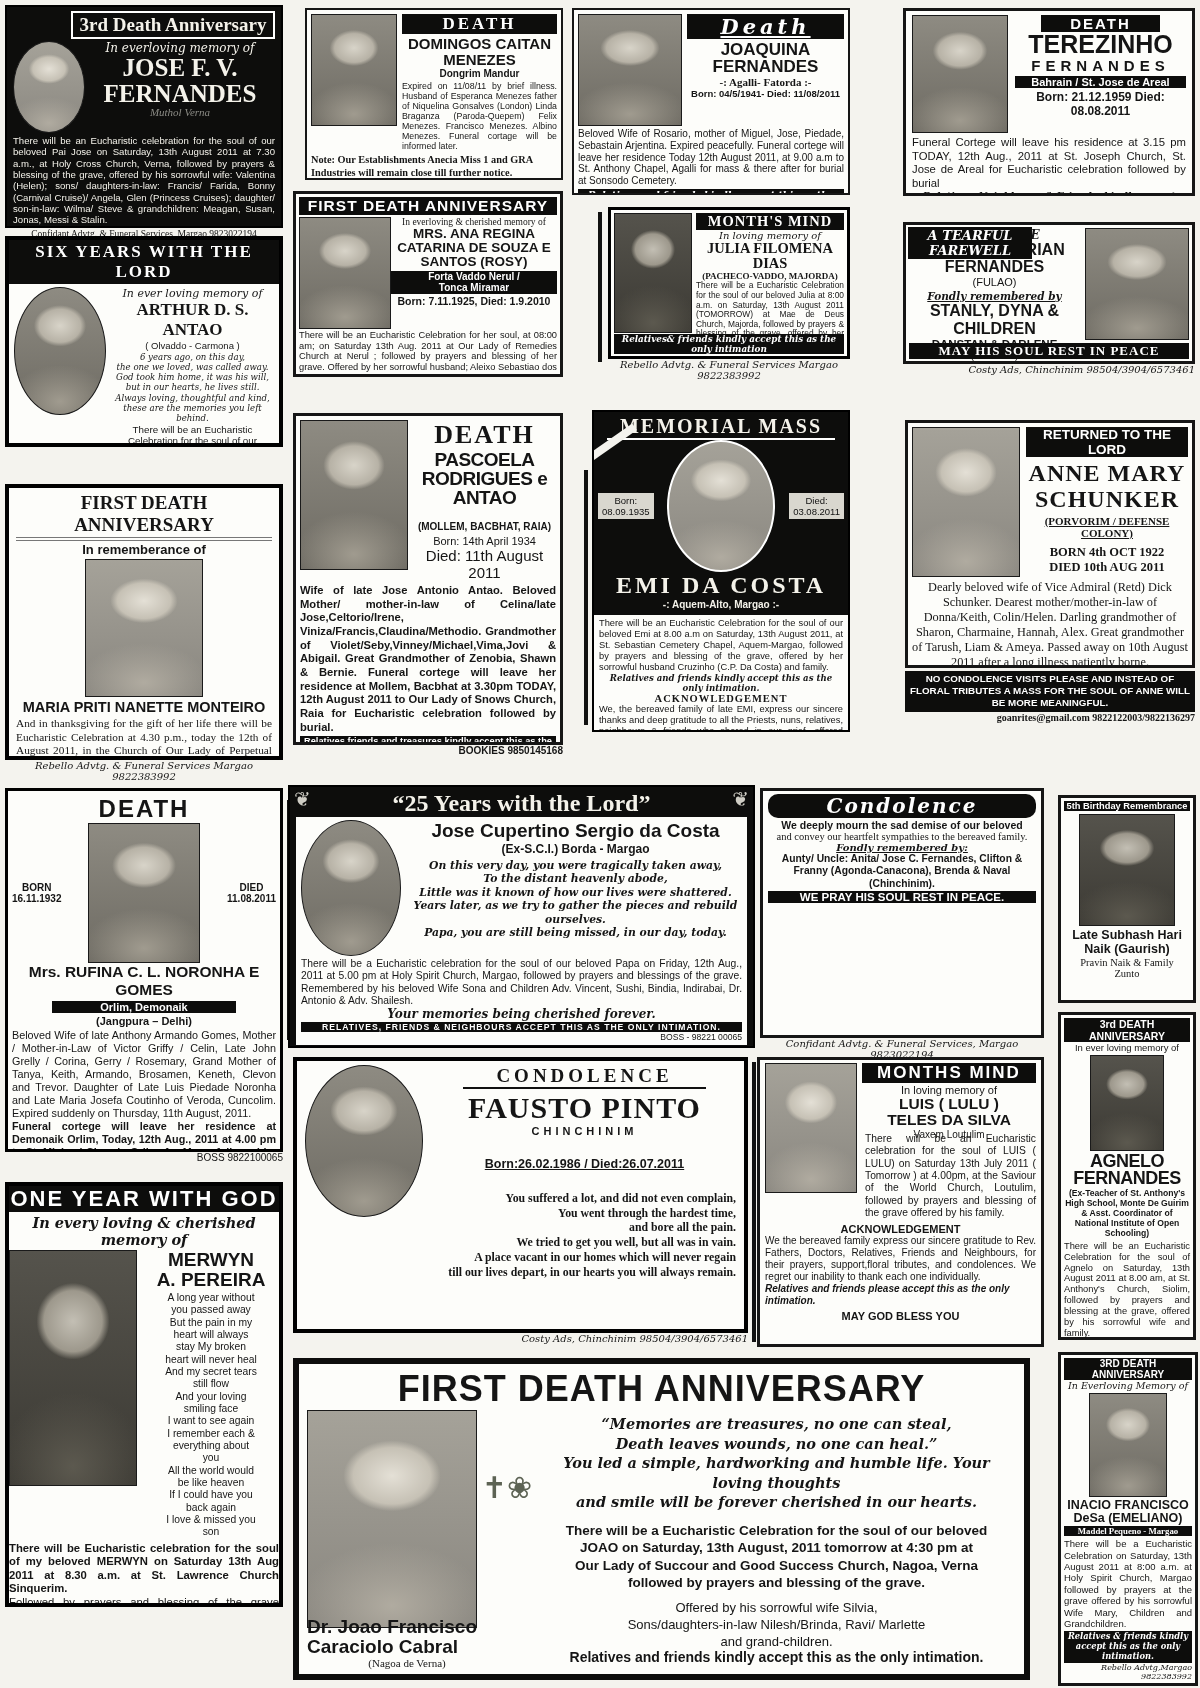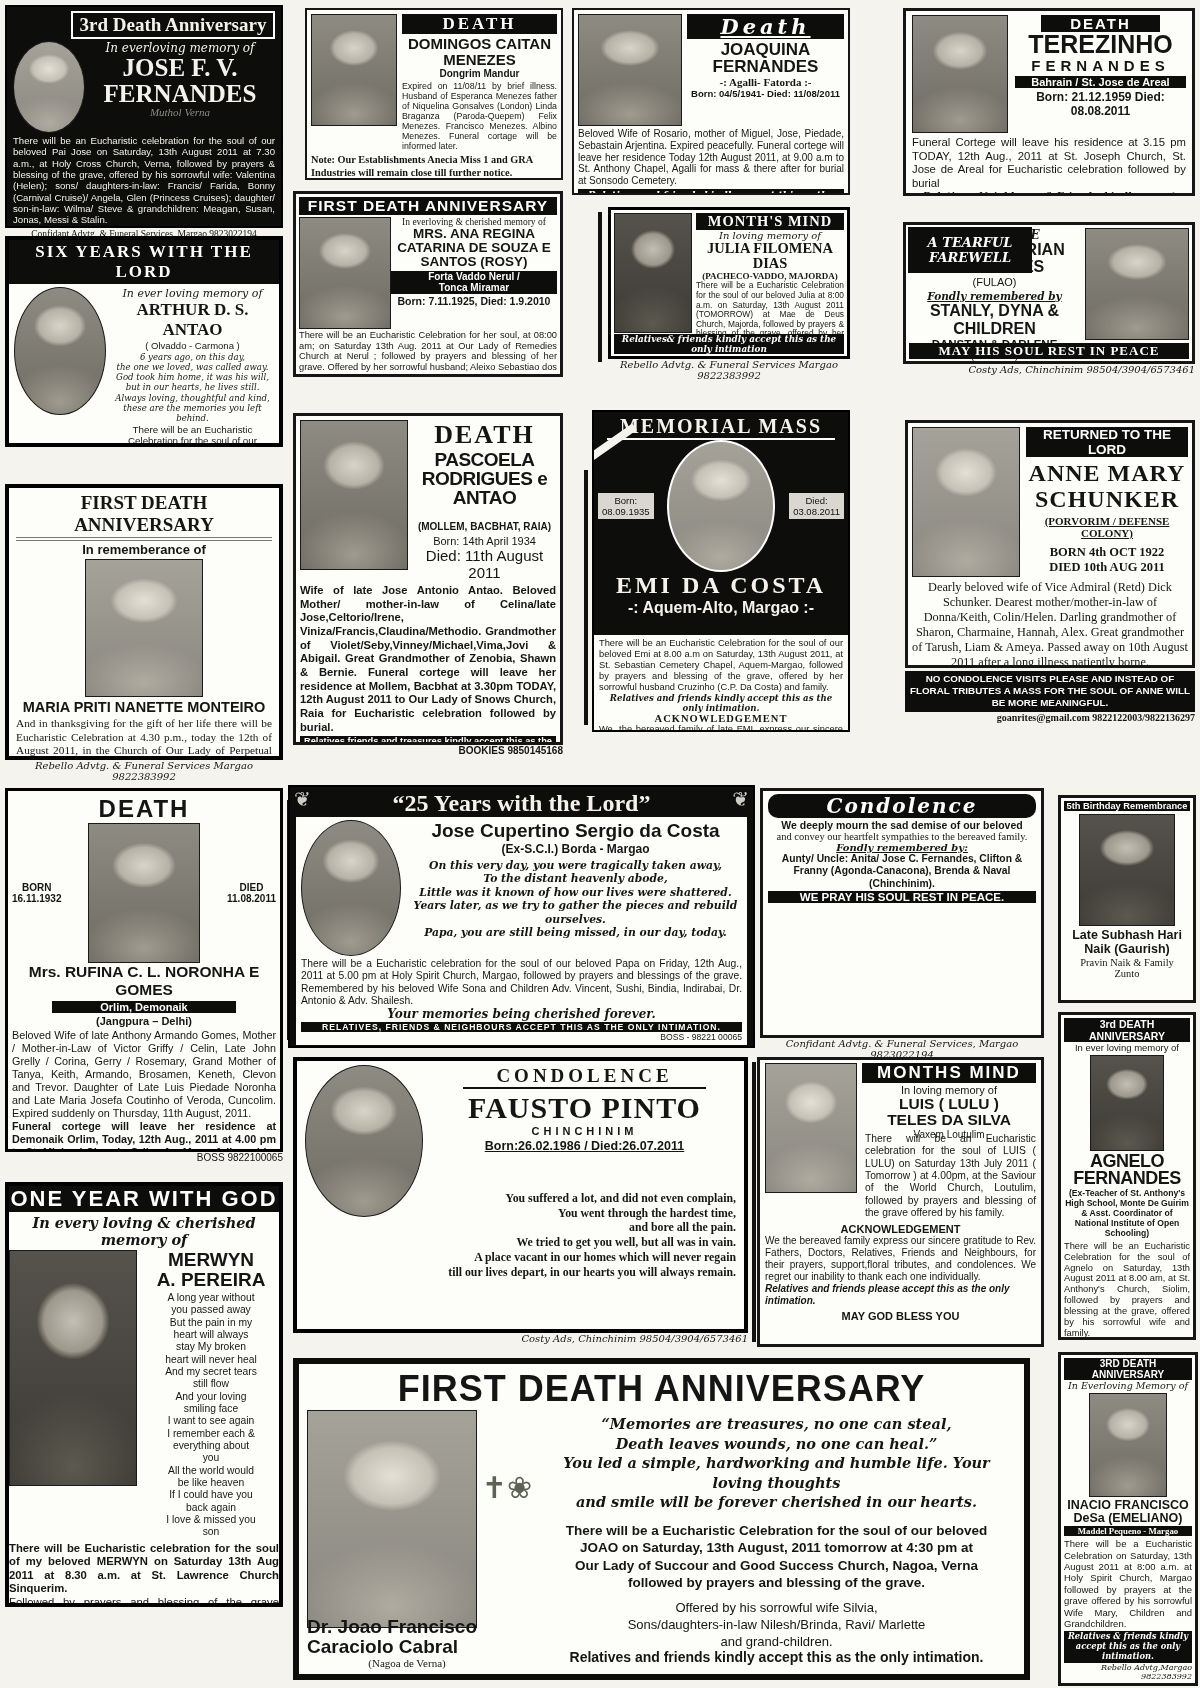--- a/index.html
+++ b/index.html
@@ -173,21 +173,21 @@
           <div class="sans b" style="font-size:11.5px">DANSTAN &amp; DARLENE</div>
           <div class="sans" style="font-size:9.5px">(NAVELIM)</div>
         </div>
         <div class="ph" style="width:104px;height:112px"></div>
       </div>
       <div class="bar" style="font-size:13px;letter-spacing:1px;position:absolute;left:3px;right:3px;bottom:2px">MAY HIS SOUL REST IN PEACE</div>
     </div>
     <div class="adv r scr">Costy Ads, Chinchinim  98504/3904/6573461</div>
   </div>
 
-  <div class="ad bar scr" style="left:908px;top:227px;width:124px;font-size:13px;padding:8px 0">A TEARFUL FAREWELL</div>
+  <div class="ad bar scr" style="left:908px;top:227px;width:124px;font-size:13px;padding:1px 0">A TEARFUL FAREWELL</div>
 
   <div class="ad" style="left:5px;top:484px;width:278px;height:293px">
     <div class="fr" style="border-width:4px;border-color:#000;padding:4px 7px;height:276px">
       <div class="b c" style="font-size:19px;border-bottom:4px double #777;padding-bottom:1px">FIRST DEATH ANNIVERSARY</div>
       <div class="sans b c" style="font-size:13px;margin-top:1px">In rememberance of</div>
       <div class="ph lt" style="width:118px;height:138px;margin:2px auto"></div>
       <div class="sans b c" style="font-size:14.5px">MARIA PRITI NANETTE MONTEIRO</div>
       <div class="j" style="font-size:11.3px;line-height:1.2;margin-top:2px">And in thanksgiving for the gift of her life there will be Eucharistic Celebration at 4.30 p.m., today the 12th of August 2011, in the Church of Our Lady of Perpetual Succor, Nagoa de Verna, followed by prayers at the grave offered by her sorrowful mother Precilia and other members of the family.</div>
     </div>
     <div class="adv c scr">Rebello Advtg. &amp; Funeral Services Margao 9822383992</div>
@@ -216,21 +216,21 @@
       <div style="position:absolute;left:-14px;top:28px;width:60px;height:8px;background:#f4f3ee;transform:rotate(-35deg)"></div>
       <div class="c b" style="font-size:20px;letter-spacing:2px;border-bottom:2px solid #fff;width:90%;margin:3px auto 0">MEMORIAL MASS</div>
       <div class="flex" style="align-items:center;justify-content:space-between;padding:0 4px">
         <div class="c pre sans" style="font-size:9.5px;background:#d9d7cf;color:#111;padding:2px 4px">Born:
 08.09.1935</div>
         <div class="ph lt oval" style="width:108px;height:132px;border:2px solid #fff"></div>
         <div class="c pre sans" style="font-size:9.5px;background:#d9d7cf;color:#111;padding:2px 4px">Died:
 03.08.2011</div>
       </div>
       <div class="c b" style="font-size:24px;letter-spacing:3px">EMI DA COSTA</div>
-      <div class="c b sans" style="font-size:16px;padding-bottom:18px">-: Aquem-Alto, Margao :-</div>
+      <div class="c b sans" style="font-size:10px;padding-bottom:5px">-: Aquem-Alto, Margao :-</div>
       <div style="background:#fdfdfa;color:#151515;padding:3px 5px">
         <div class="sans j" style="font-size:9.3px;line-height:1.18">There will be an Eucharistic Celebration for the soul of our beloved Emi at 8.00 a.m on Saturday, 13th August 2011, at St. Sebastian Cemetery Chapel, Aquem-Margao, followed by prayers and blessing of the grave, offered by her sorrowful husband Cruzinho (C.P. Da Costa) and family.</div>
         <div class="scr b c" style="font-size:8.6px">Relatives and friends kindly accept this as the only intimation.</div>
         <div class="c b" style="font-size:10.5px;letter-spacing:1px">ACKNOWLEDGEMENT</div>
         <div class="sans j" style="font-size:9.3px;line-height:1.18">We, the bereaved family of late EMI, express our sincere thanks and deep gratitude to all the Priests, nuns, relatives, neighbours &amp; friends who shared in our grief, offered condolences, floral tributes and prayers.</div>
 
       </div>
     </div>
   </div>
 
@@ -372,21 +372,21 @@
   </div>
 
   <div class="ad" style="left:293px;top:1057px;width:455px;height:292px">
     <div class="fr" style="border-width:4px;border-color:#000;padding:4px 8px;height:276px">
       <div class="flex" style="gap:10px">
         <div class="ph oval" style="width:118px;height:152px"></div>
         <div class="grow c">
           <div class="b" style="font-size:19px;letter-spacing:4px;border-bottom:2px solid #111;width:80%;margin:0 auto">CONDOLENCE</div>
           <div class="b" style="font-size:30px;letter-spacing:1px;margin-top:2px">FAUSTO PINTO</div>
           <div class="sans b" style="font-size:11px;letter-spacing:4px">CHINCHINIM</div>
-          <div class="sans b" style="font-size:12.5px;text-decoration:underline;margin-top:2px">Born:26.02.1986 / Died:26.07.2011</div>
+          <div class="sans b" style="font-size:12.5px;text-decoration:underline;margin-top:20px">Born:26.02.1986 / Died:26.07.2011</div>
         </div>
       </div>
       <div class="b r pre" style="font-size:11.8px;line-height:1.25;margin-top:-26px">You suffered a lot, and did not even complain,
 You went through the hardest time,
 and bore all the pain.
 We tried to get you well, but all was in vain.
 A place  vacant in our homes which will never regain
 till our lives depart, in our hearts you will always remain.</div>
     </div>
     <div class="adv r scr">Costy Ads, Chinchinim  98504/3904/6573461</div>

